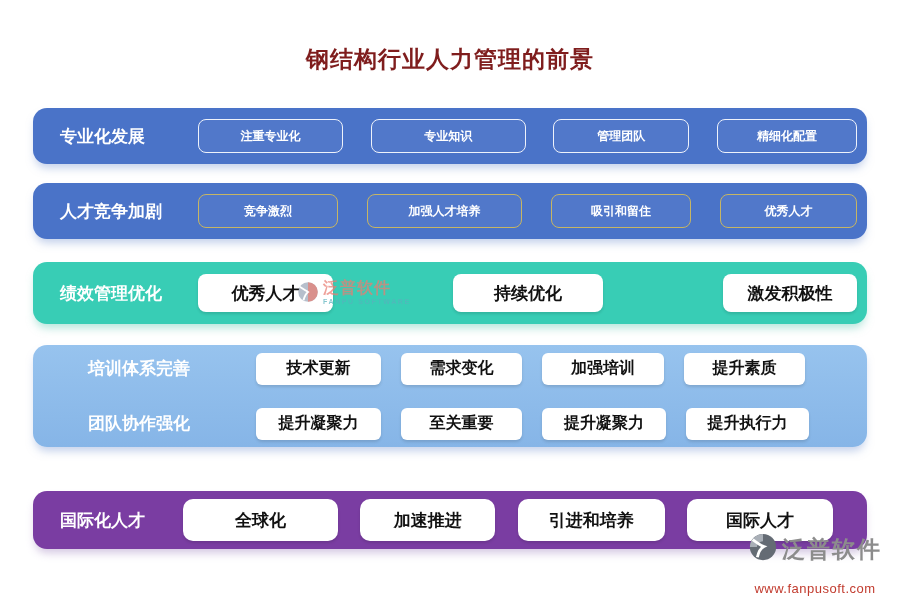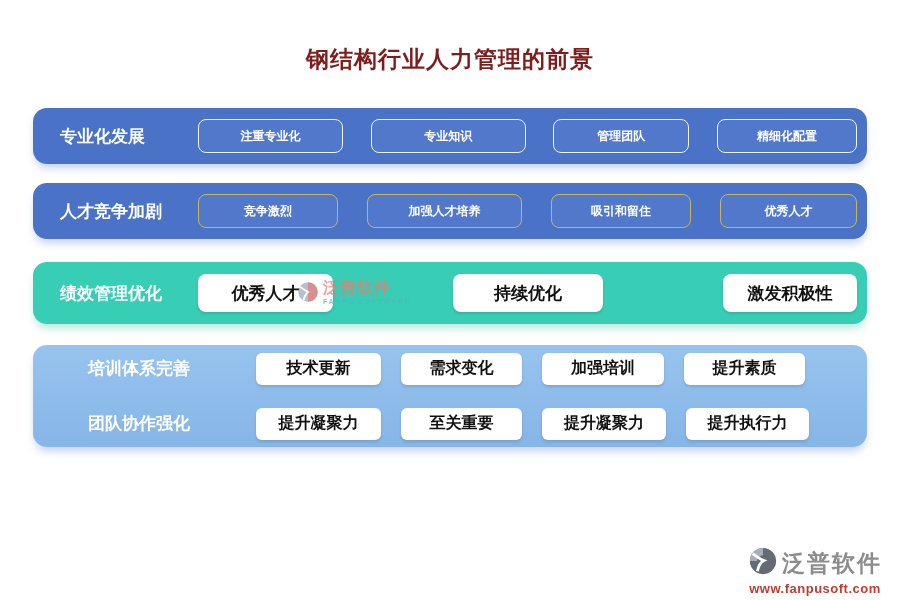--- a/index.html
+++ b/index.html
@@ -60,21 +60,21 @@
     position:absolute;left:296px;top:280px;display:flex;align-items:flex-start;gap:3px;
     opacity:.85;pointer-events:none;
   }
   .wm-text{display:flex;flex-direction:column;line-height:1;}
   .wm-brand{font-size:16px;font-weight:700;color:rgba(233,125,114,.85);letter-spacing:1px;}
   .wm-sub{font-size:7px;font-weight:700;color:rgba(88,178,188,.85);letter-spacing:1.6px;margin-top:2px;}
   
   .footer-logo{position:absolute;right:18px;bottom:4px;display:flex;flex-direction:column;align-items:center;}
   .fl-top{display:flex;align-items:center;gap:4px;}
   .fl-brand{font-size:23px;font-weight:700;color:#8c8c8c;letter-spacing:2px;}
-  .fl-url{font-size:13px;font-weight:700;color:#c23b2e;margin-top:1px;letter-spacing:.5px;}
+  .fl-url{font-size:13px;font-weight:400;color:#c23b2e;margin-top:15px;letter-spacing:.5px;}
 </style>
 </head>
 <body>
 
 <div class="screen">
 
   <h1 class="title">钢结构行业人力管理的前景</h1>
 
   <div class="band band-blue row1">
     <div class="band-label">专业化发展</div>
@@ -119,20 +119,29 @@
       <div class="band-label">团队协作强化</div>
       <div class="pills">
         <div class="pill pill-solid" style="width:125px">提升凝聚力</div>
         <div class="pill pill-solid" style="width:121px">至关重要</div>
         <div class="pill pill-solid" style="width:124px">提升凝聚力</div>
         <div class="pill pill-solid" style="width:123px">提升执行力</div>
       </div>
     </div>
   </div>
 
+  <div class="band band-purple row5">
+    <div class="band-label">国际化人才</div>
+    <div class="pills">
+      <div class="pill pill-solid" style="width:155px">全球化</div>
+      <div class="pill pill-solid" style="width:135px">加速推进</div>
+      <div class="pill pill-solid" style="width:147px">引进和培养</div>
+      <div class="pill pill-solid" style="width:146px">国际人才</div>
+    </div>
+  </div>
 
   <div class="watermark">
     <span>
       <svg width="24" height="24" viewBox="0 0 32 32">
         <circle cx="16" cy="16" r="13" fill="rgba(140,155,175,.75)"></circle>
         <path d="M16 3 A13 13 0 0 1 29 16 A13 13 0 0 1 16 29 L16 16 Z" fill="rgba(220,110,100,.8)"></path>
         <path d="M5 9 Q13 14 16 16 Q12 19 10 27" stroke="#ffffff" stroke-width="2.5" fill="none"></path>
       </svg>
     </span>
     <span class="wm-text">

